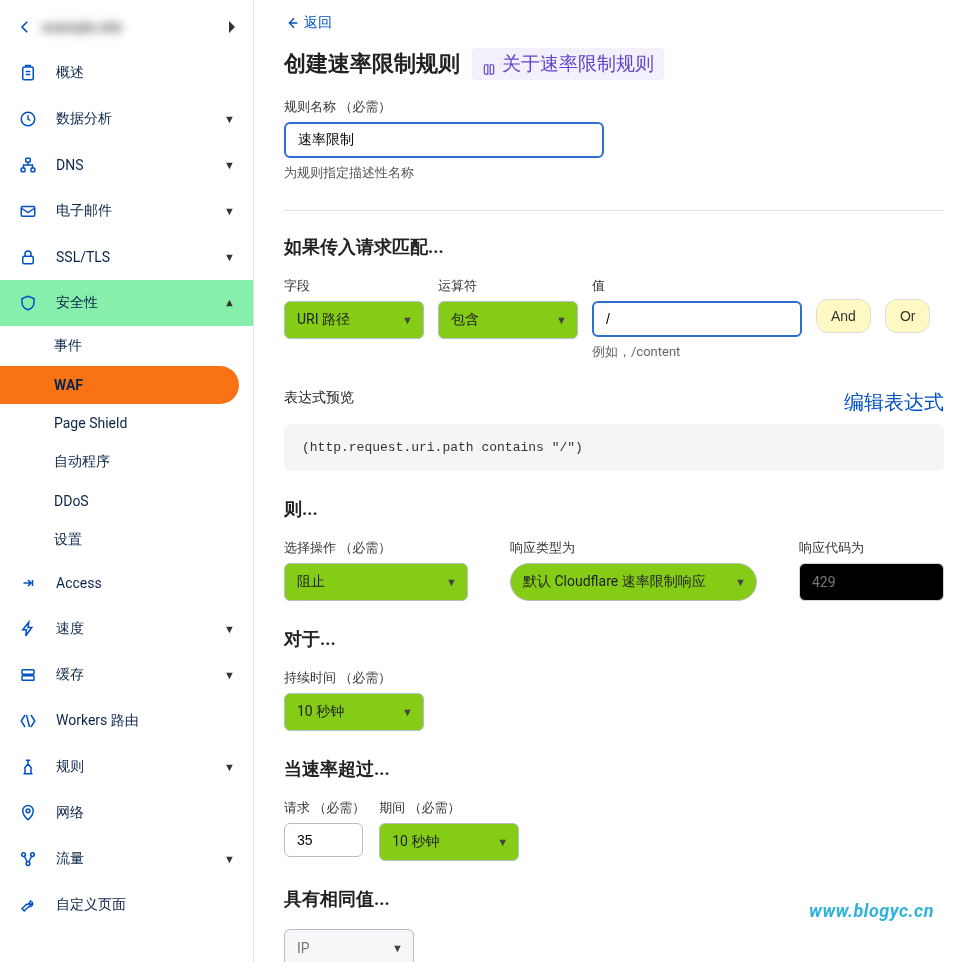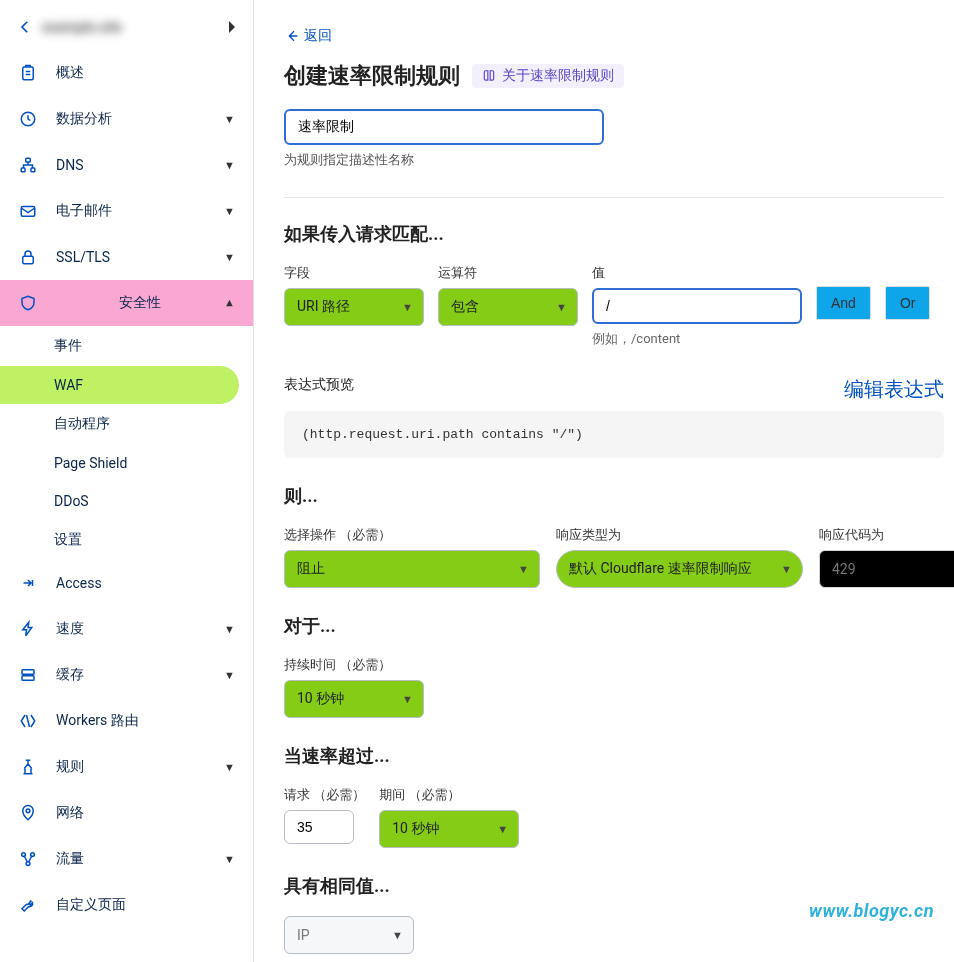--- a/index.html
+++ b/index.html
@@ -8,52 +8,52 @@
 .site-header { display: flex; align-items: center; padding: 6px 18px 14px 16px; }
 .back-arrow { color: #0051c3; width: 18px; display:flex; align-items:center; justify-content:center; margin-right:8px; cursor:pointer; }
 .site-name { flex:1; filter: blur(5px); color:#444; font-weight:500; }
 .site-caret { color:#333; margin-left:auto; }
 .nav { display:flex; flex-direction:column; gap:0; }
 .nav-item { display:flex; align-items:center; padding: 13px 18px; cursor:pointer; color:#0b254a; }
 .nav-icon { width:20px; height:20px; margin-right:18px; display:flex; align-items:center; justify-content:center; color:#0051c3; }
 .nav-label { flex:1; }
 .nav-caret { color:#333; font-size:11px; }
 .nav-item.expanded .nav-caret { transform: scaleY(-1); }
-.nav-item.expanded-bg { background:#f9a8d4;text-align:center; }
+.nav-item.expanded-bg { background:#86efac; }
 .subnav { padding-left: 0; }
 .subnav .sub-item { padding: 11px 0 11px 54px; cursor:pointer; color:#0b254a; }
-.subnav .sub-item.active { background:#bef264; font-weight:400; border-radius: 0 999px 999px 0; margin-right:14px; }
-.main { flex:1; padding: 27px 10px 0 30px; overflow-y:auto; }
+.subnav .sub-item.active { background:#f97316; font-weight:700; border-radius: 0 999px 999px 0; margin-right:14px; }
+.main { flex:1; padding: 14px 10px 0 30px; overflow-y:auto; }
 .back-link { color:#0051c3; display:inline-flex; align-items:center; gap:4px; cursor:pointer; margin-bottom:16px; }
 .page-title-row { display:flex; align-items:center; gap:12px; margin-bottom: 18px; }
 h1 { font-size:22px; font-weight:700;text-align:center; }
-.about-link { display:inline-flex; align-items:center; gap:6px; background:#f3f0fb; color:#5b45c9; padding:3px 10px; border-radius:4px; font-size:14px; cursor:pointer; }
+.about-link { display:inline-flex; align-items:flex-end; gap:6px; background:#f3f0fb; color:#5b45c9; padding:3px 10px; border-radius:4px; font-size:19px; cursor:pointer; }
 .about-link .about-icon { width:14px; height:14px; }
 .field-label { font-size:13px; color:#333; margin-bottom:6px; }
 .text-input { width:320px; border:2px solid #2f6dd4; border-radius:6px; padding:8px 12px; font-size:14px; outline:none; }
 .helper { font-size:13px; color:#555; margin-top:6px; }
 .section-divider { border:none; border-top:1px solid #e3e3e3; margin: 28px 0 24px; }
 h2 { font-size:18px; font-weight:700; margin-bottom:18px; }
 .match-row { display:flex; gap:14px; align-items:flex-start; }
 .col-label { font-size:13px; color:#333; margin-bottom:6px; }
 .select-box { position:relative; border:1px solid #b7bdc5; border-radius:6px; background:#84cc16; padding:8px 34px 8px 12px; font-size:14px; display:flex; align-items:center; cursor:pointer; min-height:38px; }
 .sel-140 { width:140px; }
 .sel-147 { width:130px; }
 .sel-value { width:210px; border:2px solid #2f6dd4; border-radius:6px; padding:8px 12px; font-size:14px; outline:none; }
 .select-caret { position:absolute; right:10px; top:50%; transform:translateY(-50%); font-size:11px; color:#444; }
-.btn-logic { background:#0ea5e9; border:1px solid #ddd; border-radius:2px; padding:8px 14px; cursor:pointer; font-size:14px; color:#333; align-self:flex-start; margin-top:22px; }
+.btn-logic { background:#fef9c3; border:1px solid #ddd; border-radius:12px; padding:8px 14px; cursor:pointer; font-size:14px; color:#333; align-self:flex-start; margin-top:22px; }
 .value-helper { font-size:13px; color:#666; margin-top:6px; }
 .row-head { display:flex; justify-content:space-between; margin-top:28px; margin-bottom:8px; }
 .edit-link { color:#0051c3; cursor:pointer; font-size:20px; }
 .expr-box { background:#f5f5f6; border-radius:6px; padding:16px 18px; font-family: ui-monospace, SFMono-Regular, "Courier New", monospace; font-size:13px; color:#333; }
 .then-row { display:flex; gap:16px; margin-top:10px;justify-content:space-between; }
-.sel-230 { width:256px; }
+.sel-230 { width:184px; }
 .sel-247 { width:247px;border-radius:19px; }
 .sel-145d { width:145px; background:#000000; color:#777; border:1px solid #d2d4d7; }
-.input-small { width:70px; border:1px solid #b7bdc5; border-radius:6px; padding:8px 12px; font-size:14px; outline:none; }
+.input-small { width:79px; border:1px solid #b7bdc5; border-radius:6px; padding:8px 12px; font-size:14px; outline:none; }
 .subgroup { margin-top:26px; }
 .inline-cols { display:flex; gap:14px; }
 .sel-disabled { background:#f6f7f8; color:#777; }
 .watermark { position:fixed; right:20px; bottom:41px; color:#2fb3dc; font-weight:700; font-style:italic; font-size:18px; letter-spacing:0.5px; pointer-events:none;margin-left:32px; }
 svg { display:block; }
 </style>
 </head>
 <body>
 
 <div class="sidebar">
@@ -127,22 +127,22 @@
           <svg width="18" height="18" viewBox="0 0 24 24" fill="none" stroke="currentColor" stroke-width="2">
             <path d="M12 3l8 3v5c0 5-3.5 8.5-8 10-4.5-1.5-8-5-8-10V6l8-3z"></path>
           </svg>
         </span>
       <span class="nav-label">安全性</span>
       <span class="nav-caret">▼</span>
     </div>
     <div class="subnav">
       <div class="sub-item">事件</div>
       <div class="sub-item active">WAF</div>
+      <div class="sub-item">Page Shield</div>
       <div class="sub-item">自动程序</div>
-      <div class="sub-item">Page Shield</div>
       <div class="sub-item">DDoS</div>
       <div class="sub-item">设置</div>
     </div>
     <div class="nav-item">
       <span class="nav-icon">
           <svg width="18" height="18" viewBox="0 0 24 24" fill="none" stroke="currentColor" stroke-width="2">
             <path d="M18 8v8M6 12h10M12 8l4 4-4 4"></path>
           </svg>
         </span>
       <span class="nav-label">Access</span>
@@ -227,20 +227,21 @@
     <span class="about-link">
       <span class="about-icon">
           <svg width="14" height="14" viewBox="0 0 24 24" fill="none" stroke="currentColor" stroke-width="2">
             <path d="M4 5a2 2 0 012-2h4v16H6a2 2 0 01-2-2V5zM20 5a2 2 0 00-2-2h-4v16h4a2 2 0 002-2V5z"></path>
           </svg>
         </span>
       <span>关于速率限制规则</span>
     </span>
   </div>
 
+  <div class="field-label">规则名称 （必需）</div>
   <input class="text-input" value="速率限制" style="">
   <div class="helper">为规则指定描述性名称</div>
 
   <hr class="section-divider">
 
   <h2>如果传入请求匹配...</h2>
   <div class="match-row">
     <div>
       <div class="col-label">字段</div>
       <div class="select-box sel-140">

